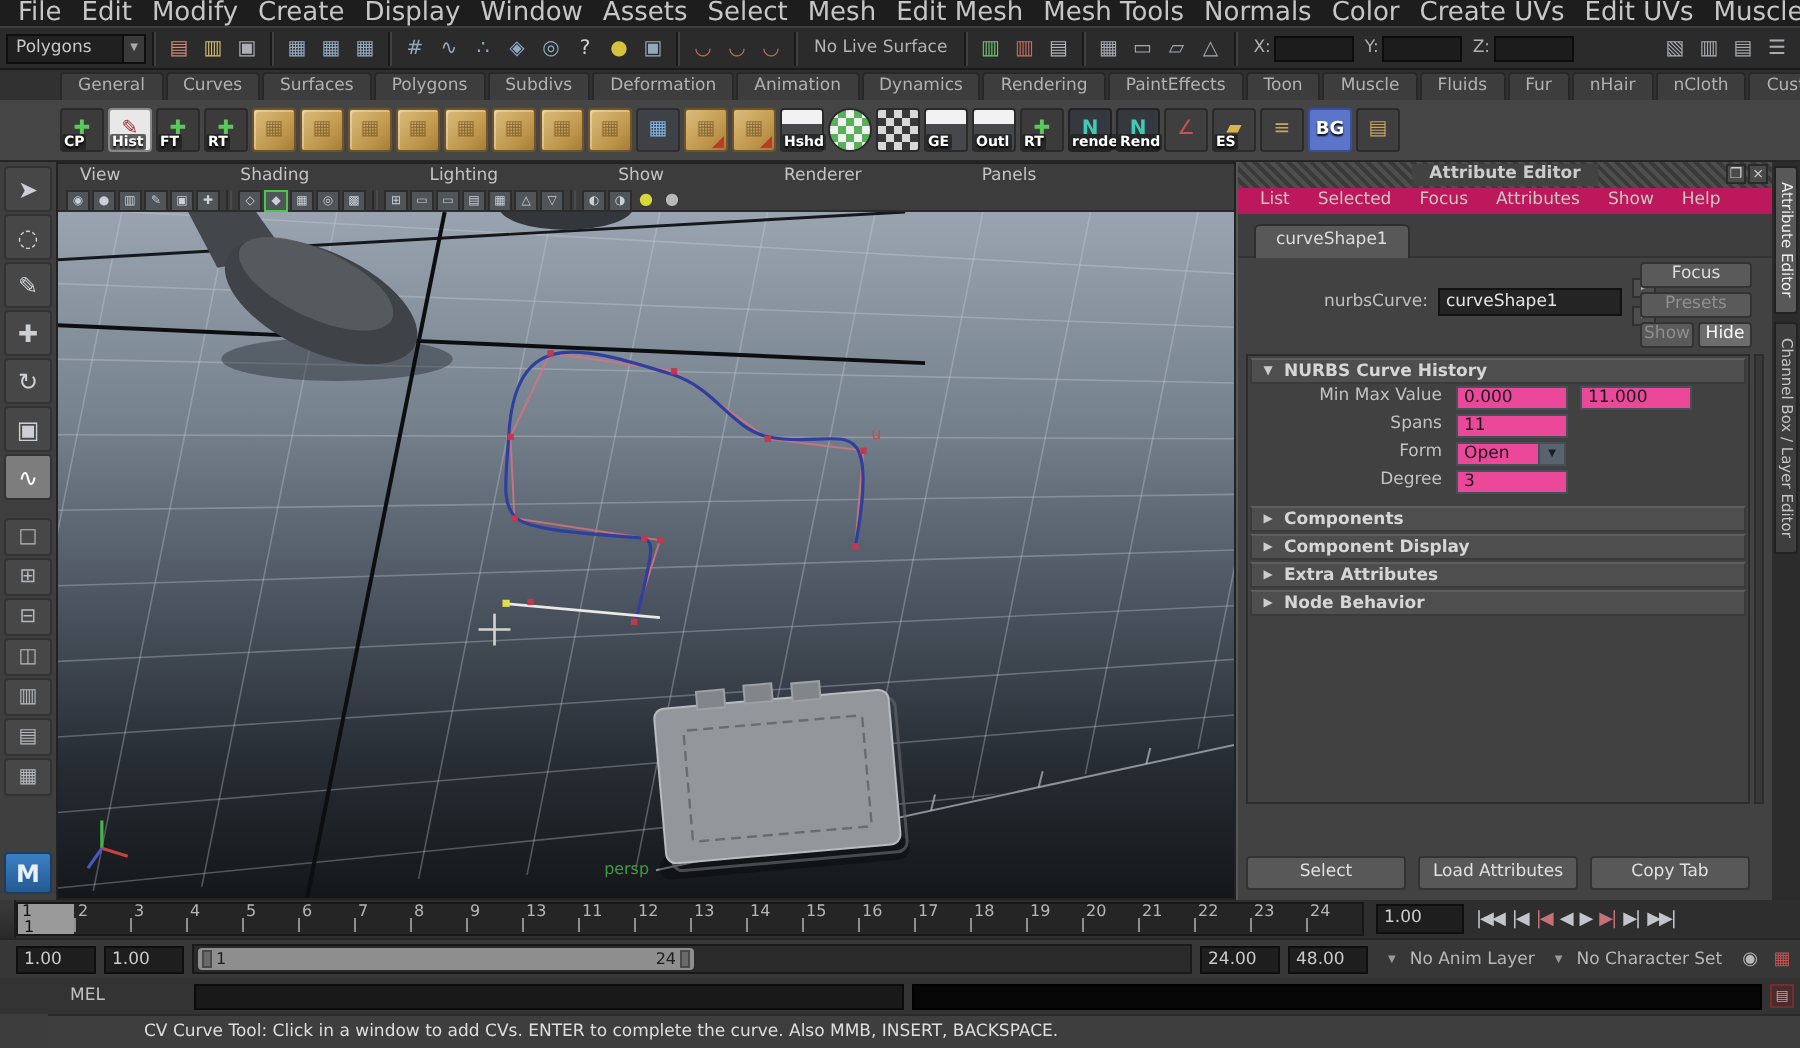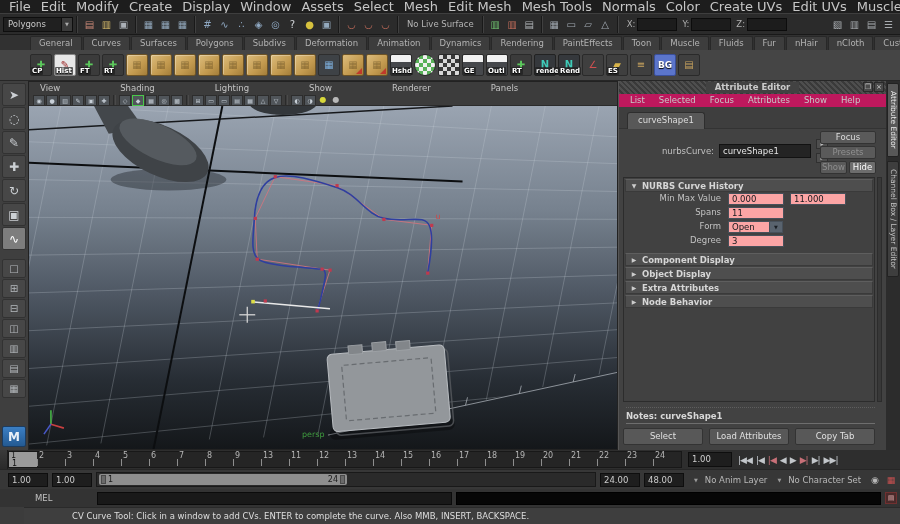--- a/index.html
+++ b/index.html
@@ -90,21 +90,21 @@
   .ae-btn{position:absolute;right:10px;width:56px;height:13px;background:#5a5a5a;border:1px solid #333;border-radius:2px;color:#dcdcdc;font-size:8.5px;text-align:center;line-height:11px;cursor:default;}
   .ae-btn.focus{top:2px;}
   .ae-btn.presets{top:17px;color:#909090;}
   .ae-btn.show{top:32px;width:27px;right:39px;color:#8e8e8e;}
   .ae-btn.hide{top:32px;width:27px;background:#6d6d6d;color:#fafafa;}
   #ae-body{position:absolute;left:4px;right:11px;top:96px;bottom:48px;background:#414141;border:1px solid #2c2c2c;overflow:hidden;}
   .ae-sec{height:13px;background:#4e4e4e;border:1px solid #3a3a3a;border-top-color:#5e5e5e;display:flex;align-items:center;font-size:8.5px;font-weight:bold;color:#d6d6d6;margin:1px 1px 0 1px;cursor:default;}
   .ae-sec .tri{width:16px;text-align:center;font-size:6px;color:#cccccc;}
   .ae-row{height:13px;display:flex;align-items:flex-start;margin-top:1px;}
   .ae-row .lbl{width:104px;text-align:right;font-size:8.5px;color:#c2c2c2;padding-right:7px;white-space:nowrap;}
-  .ae-fieldval{width:56px;height:12px;background:#fca5a5;border:1px solid #47505a;color:#14181c;font-size:8.5px;line-height:11px;padding:0 3px;margin-right:6px;}
+  .ae-fieldval{width:56px;height:12px;background:#ec4899;border:1px solid #47505a;color:#14181c;font-size:8.5px;line-height:11px;padding:0 3px;margin-right:6px;}
   .ae-fieldval.dd{width:42px;margin-right:0;}
   .ddbtn{width:13px;height:12px;background:#59636e;border:1px solid #47505a;border-left:none;font-size:5px;color:#1a1e24;text-align:center;line-height:11px;}
   .ae-gap{height:4px;}
   .ae-scrollbar{position:absolute;right:4px;top:96px;bottom:48px;width:5px;background:#383838;border:1px solid #2c2c2c;}
   #ae-notes{position:absolute;left:7px;right:11px;bottom:26px;height:17px;border-top:1px dotted #5e5e5e;border-bottom:1px solid #6e6e6e;font-size:8.5px;font-weight:bold;color:#d8d8d8;line-height:16px;}
   #ae-footer{position:absolute;left:4px;right:11px;bottom:5px;height:17px;display:flex;gap:6px;}
   .ae-fbtn{flex:1;background:#585858;border:1px solid #333;border-radius:2px;color:#e0e0e0;font-size:8.5px;text-align:center;line-height:15px;cursor:default;}
 
   
   #rightstrip{position:absolute;left:886px;top:0;width:14px;height:100%;background:#2c2c2c;display:flex;flex-direction:column;align-items: center;padding-top:2px;gap:4px;}
@@ -501,38 +501,37 @@
             </div>
             <div class="ae-row">
               <span class="lbl">Degree</span>
               <div class="ae-fieldval">3</div>
             </div>
           </div>
         <div class="ae-gap"></div>
         <div id="ae-secs">
             <div class="ae-sec">
               <span class="tri">▶</span>
-              <span>Component Display</span>
+              <span>Components</span>
             </div>
             <div class="ae-sec">
               <span class="tri">▶</span>
-              <span>Object Display</span>
+              <span>Component Display</span>
             </div>
             <div class="ae-sec">
               <span class="tri">▶</span>
               <span>Extra Attributes</span>
             </div>
             <div class="ae-sec">
               <span class="tri">▶</span>
               <span>Node Behavior</span>
             </div>
           </div>
       </div>
       <div class="ae-scrollbar"></div>
-      <div id="ae-notes">Notes: curveShape1</div>
       <div id="ae-footer">
           <div class="ae-fbtn">Select</div>
           <div class="ae-fbtn">Load Attributes</div>
           <div class="ae-fbtn">Copy Tab</div>
         </div>
     </div>
 
     <div id="rightstrip">
         <div class="vtab active">Attribute Editor</div>
         <div class="vtab">Channel Box / Layer Editor</div>

